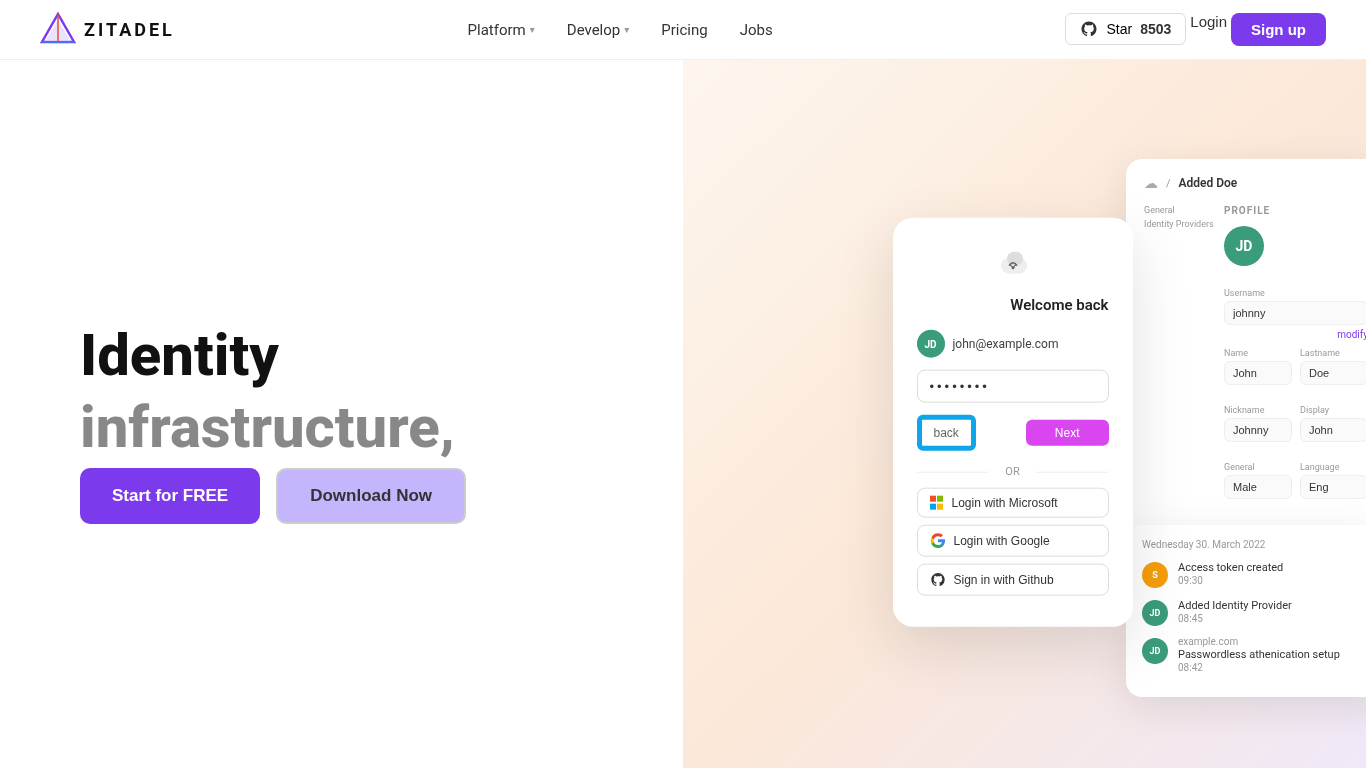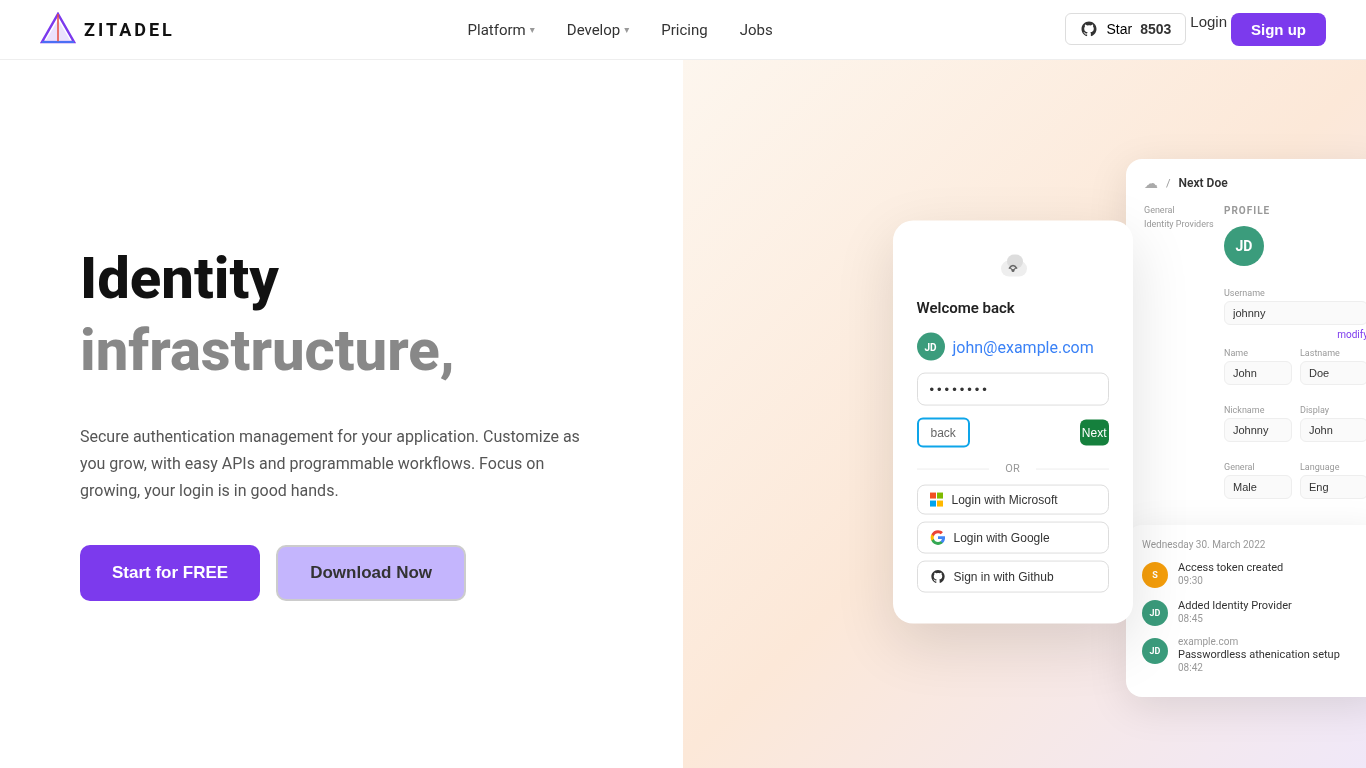--- a/index.html
+++ b/index.html
@@ -61,38 +61,38 @@
       position: absolute;
       left: 50%; top: 50%; transform: translate(-55%, -48%);
       width: 240px;
       background: #fff;
       border-radius: 20px;
       box-shadow: 0 20px 60px rgba(0,0,0,0.12);
       padding: 28px 24px 24px;
       z-index: 5;
     }
     .login-card-icon { text-align: center; margin-bottom: 10px; font-size: 32px; }
-    .login-card-title { text-align: left; font-size: 15px; font-weight: 600; color: #222; margin-bottom: 16px; }
+    .login-card-title { text-align: right; font-size: 15px; font-weight: 600; color: #222; margin-bottom: 16px; }
     .login-user-row {
       display: flex; align-items: center; gap: 8px; margin-bottom: 12px;
     }
     .user-avatar-small {
       width: 28px; height: 28px; border-radius: 50%; background: #3b9c7c;
       display: flex; align-items: center; justify-content: center;
       color: #fff; font-size: 10px; font-weight: 700; flex-shrink: 0;
     }
-    .login-email { font-size: 16px; color: #3b82f6; }
+    .login-email { font-size: 12px; color: #404040; }
     .login-password-field {
       width: 100%; border: 1px solid #ddd; border-radius: 8px;
       padding: 8px 12px; font-size: 13px; color: #333; margin-bottom: 12px;
       letter-spacing: 3px;
     }
     .login-buttons-row { display: flex; justify-content: space-between; align-items: center; margin-bottom: 14px; }
-    .btn-back { font-size: 12px; color: #666; background: none; border: 2px solid #0ea5e9; border-radius: 6px; padding: 6px 12px; cursor: pointer; }
-    .btn-next { font-size: 12px; color: #fff; background: #15803d; border: none; border-radius: 6px; padding: 6px 2px; cursor: pointer; }
+    .btn-back { font-size: 12px; color: #666; background: none; border: 5px solid #0ea5e9; border-radius: 6px; padding: 6px 12px; cursor: pointer; }
+    .btn-next { font-size: 12px; color: #fff; background: #d946ef; border: none; border-radius: 6px; padding: 6px 29px; cursor: pointer; }
     .login-or { text-align: center; font-size: 11px; color: #999; margin-bottom: 10px; position: relative; }
     .login-or::before, .login-or::after {
       content: ''; position: absolute; top: 50%; width: 38%; height: 1px; background: #eee;
     }
     .login-or::before { left: 0; }
     .login-or::after { right: 0; }
     .social-btn {
       display: flex; align-items: center; gap: 8px; width: 100%;
       border: 1px solid #ddd; border-radius: 8px; padding: 7px 12px;
       margin-bottom: 7px; cursor: pointer; background: #fff; font-size: 12px; color: #333;
@@ -212,21 +212,20 @@
   </div>
 </nav>
 
 <section class="hero">
 
   <div class="hero-left">
     <h1>
       <div class="hero-title">Identity</div>
       <div class="hero-title hero-title-line2">infrastructure,</div>
     </h1>
-    <p class="hero-subtitle">Secure authentication management for your application. Customize as you grow, with easy APIs and programmable workflows. Focus on growing, your login is in good hands.</p>
     <div class="hero-buttons">
       <button class="btn-primary">Start for FREE</button>
       <button class="btn-secondary">Download Now</button>
     </div>
   </div>
 
   <div class="hero-right">
     <div class="bg-panel"></div>
 
     <div class="login-card">
@@ -283,21 +282,21 @@
           <path d="M12 2C6.477 2 2 6.477 2 12c0 4.42 2.865 8.166 6.839 9.489.5.092.682-.217.682-.482 0-.237-.008-.866-.013-1.7-2.782.604-3.369-1.34-3.369-1.34-.454-1.155-1.11-1.463-1.11-1.463-.908-.62.069-.608.069-.608 1.003.07 1.531 1.03 1.531 1.03.892 1.529 2.341 1.087 2.91.831.092-.646.35-1.086.636-1.336-2.22-.253-4.555-1.11-4.555-4.943 0-1.091.39-1.984 1.029-2.683-.103-.253-.446-1.27.098-2.647 0 0 .84-.269 2.75 1.025A9.578 9.578 0 0112 6.836c.85.004 1.705.114 2.504.336 1.909-1.294 2.747-1.025 2.747-1.025.546 1.377.203 2.394.1 2.647.64.699 1.028 1.592 1.028 2.683 0 3.842-2.339 4.687-4.566 4.935.359.309.678.919.678 1.852 0 1.336-.012 2.415-.012 2.743 0 .267.18.578.688.48C19.138 20.163 22 16.418 22 12c0-5.523-4.477-10-10-10z"></path>
         </svg>
         <span>Sign in with Github</span>
       </button>
     </div>
 
     <div class="profile-card">
       <div class="profile-card-header">
         <span style="color:#aaa; font-size:14px;">☁</span>
         <span class="profile-breadcrumb">/</span>
-        <span style="font-size:12px; font-weight:600;">Next Doe</span>
+        <span style="font-size:12px; font-weight:600;">Added Doe</span>
       </div>
       <div style="display:flex; gap:10px; margin-bottom:12px;">
         <div style="width:70px;">
           <div style="font-size:9px; color:#999; margin-bottom:4px;">General</div>
           <div style="font-size:9px; color:#999; margin-bottom:0;">Identity Providers</div>
         </div>
         <div style="flex:1;">
           <div class="profile-section-title">PROFILE</div>
           <div style="display:flex; align-items:center; gap:8px; margin-bottom:8px;">
             <div class="profile-avatar-large">JD</div>

